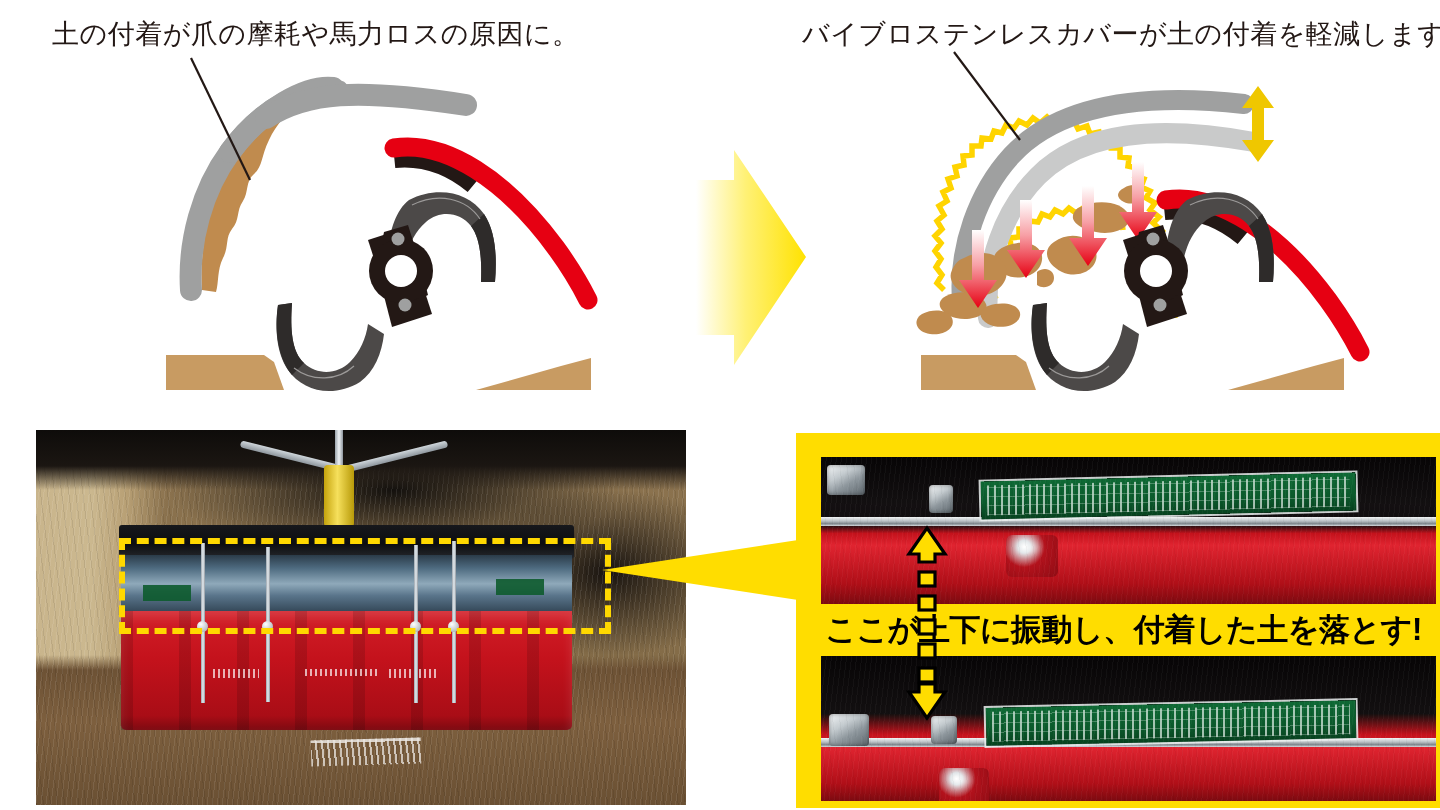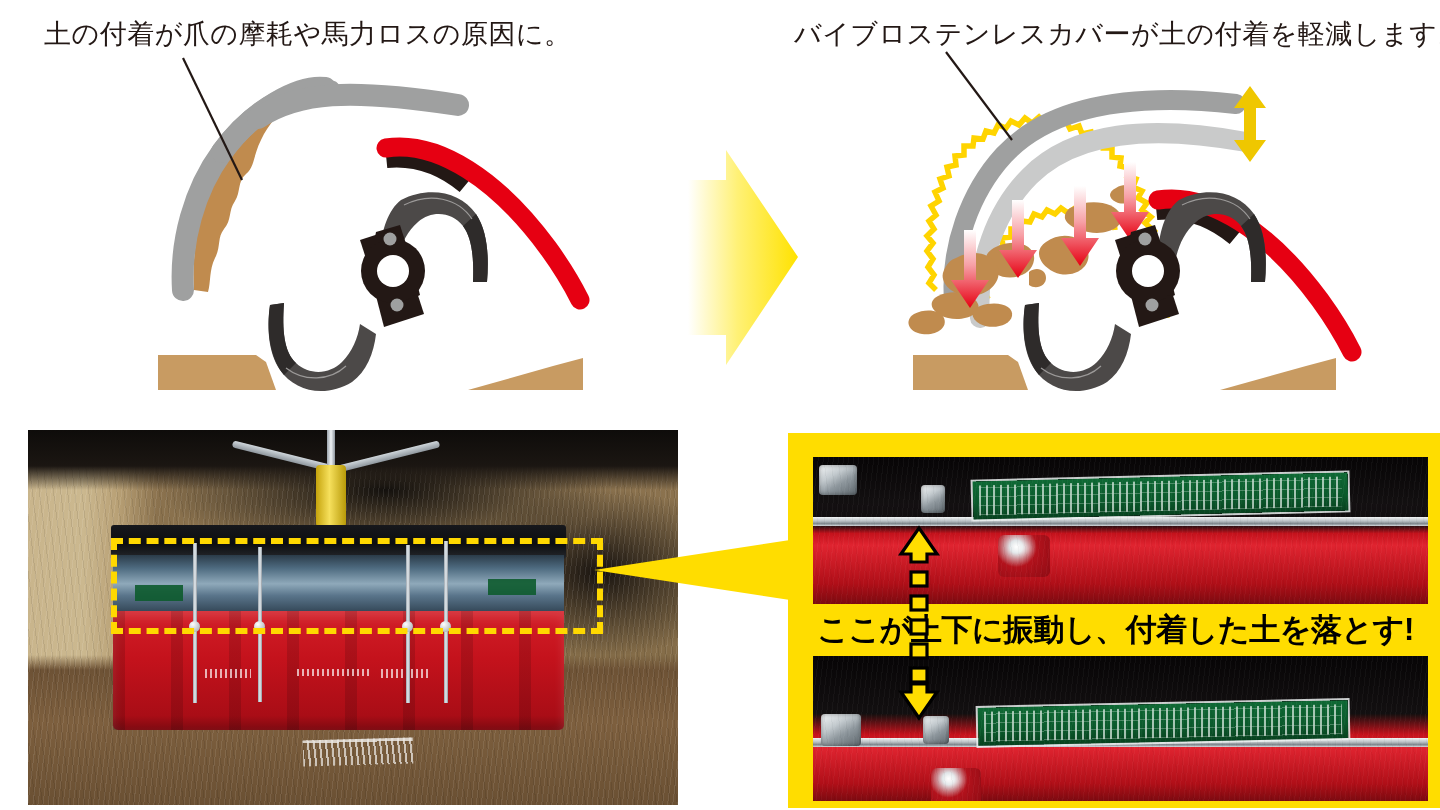--- a/index.html
+++ b/index.html
@@ -1,18 +1,18 @@
 <!DOCTYPE html>
 <html><head>
 <meta charset="utf-8">
 <style>
   html,body{margin:0;padding:0;background:#ffffff;}
   body{width:1440px;height:810px;position:relative;overflow:hidden;
        font-family:"Liberation Sans","DejaVu Sans",sans-serif;color:#231815;}
-  .stage{position:absolute;left:8px;top:0;width:1360px;height:810px;}
+  .stage{position:absolute;left:16px;top:0;width:1360px;height:810px;}
 
   .title{position:absolute;font-size:27px;font-weight:500;letter-spacing:0.5px;
          white-space:nowrap;color:#231815;}
   #title-left{left:36px;top:16px;}
   #title-right{left:786px;top:16px;}
 
   .svglayer{position:absolute;left:0;top:0;width:1440px;height:810px;}
 
   .photo{position:absolute;overflow:hidden;}
 

